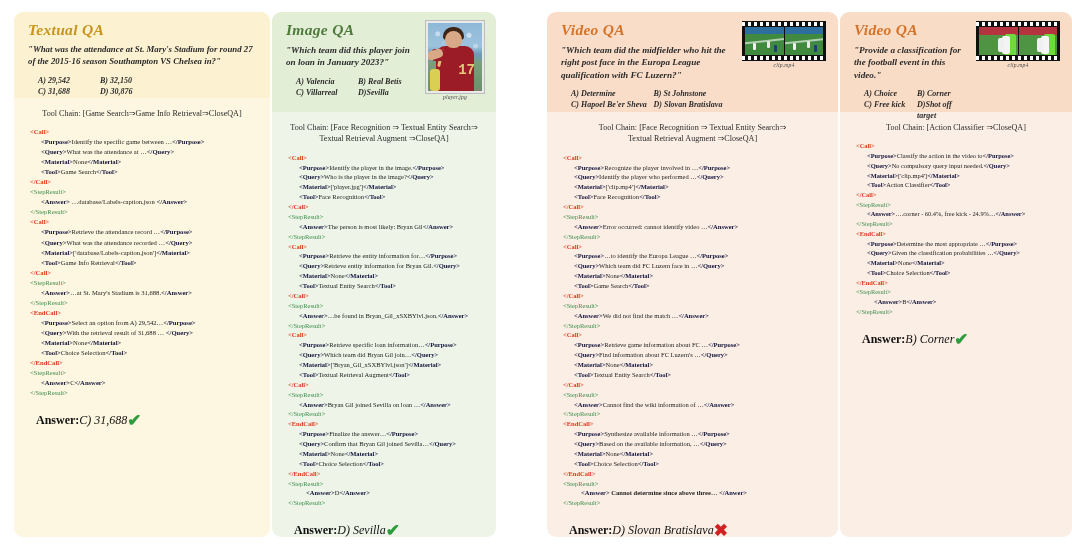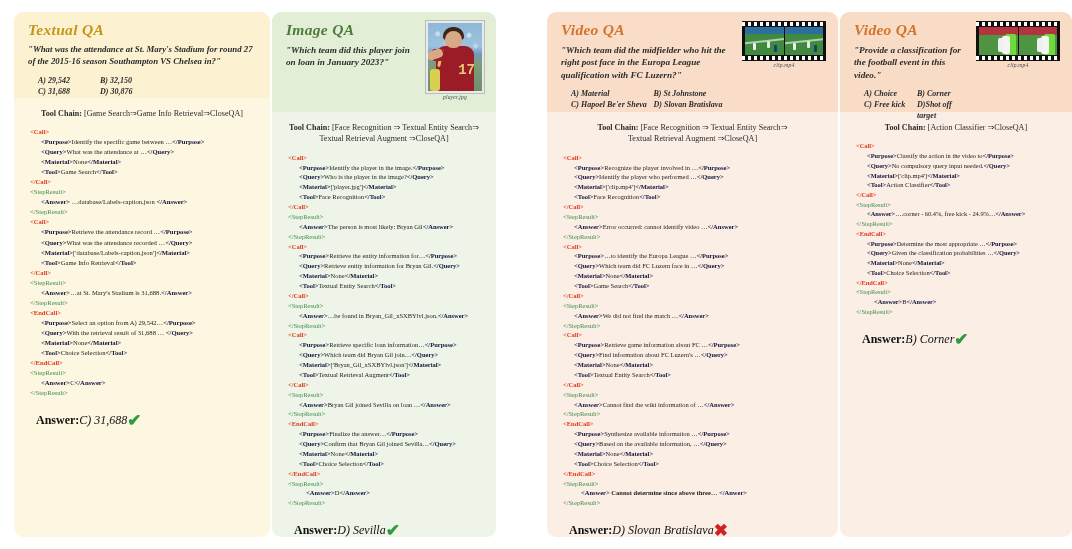--- a/index.html
+++ b/index.html
@@ -144,21 +144,21 @@
   .crowd2 .g3{background:#f0f0f0;right:36%;top:40%;width:6px;height:14px;}
 
   
   .toolchain{
     text-align:center;
     font-size:8.1px;
     color:#2b2b2b;
     padding:10px 4px 2px 4px;
     line-height:1.4;
   }
-  .toolchain b{font-weight:bold;}
+  .toolchain b{font-weight:normal;}
   .tc-line{display:block;}
 
   
   .code{
     font-family:"Liberation Serif", serif;
     font-size:6.6px;
     line-height:1.52;
     color:#1c1c1c;
     padding:6px 4px 0 10px;
     white-space:normal;
@@ -245,20 +245,30 @@
           <span class="mark ok">✔</span>
         </div>
       </div>
     </div>
   <div class="col c2">
       <div class="header">
         <div class="qhead-flex">
           <div class="qhead-text">
             <div class="qa-title">Image QA</div>
             <div class="question">"Which team did this player join on loan in January 2023?"</div>
+            <div class="options">
+              <div class="opt-row">
+                <span>A) Valencia</span>
+                <span>B) Real Betis</span>
+              </div>
+              <div class="opt-row">
+                <span>C) Villarreal</span>
+                <span>D)Sevilla</span>
+              </div>
+            </div>
           </div>
           <div class="thumb-wrap">
             <div class="photo">
               <div class="crowd"></div>
               <div class="torso"></div>
               <div class="yellow"></div>
               <div class="stripe"></div>
               <div class="sleeve"></div>
               <div class="arm"></div>
               <div class="hair"></div>
@@ -317,21 +327,21 @@
       </div>
     </div>
   <div class="col c3">
       <div class="header">
         <div class="qhead-flex">
           <div class="qhead-text">
             <div class="qa-title">Video QA</div>
             <div class="question">"Which team did the midfielder who hit the right post face in the Europa League qualification with FC Luzern?"</div>
             <div class="options">
               <div class="opt-row">
-                <span>A) Material</span>
+                <span>A) Determine</span>
                 <span>B) St Johnstone</span>
               </div>
               <div class="opt-row">
                 <span>C) Hapoel Be'er Sheva</span>
                 <span>D) Slovan Bratislava</span>
               </div>
             </div>
           </div>
           <div class="thumb-wrap">
             <div class="film">

